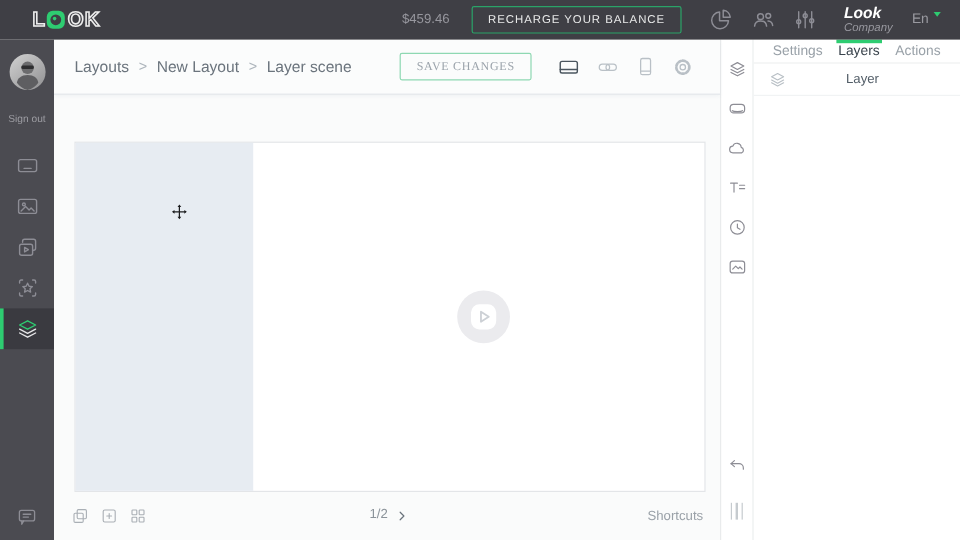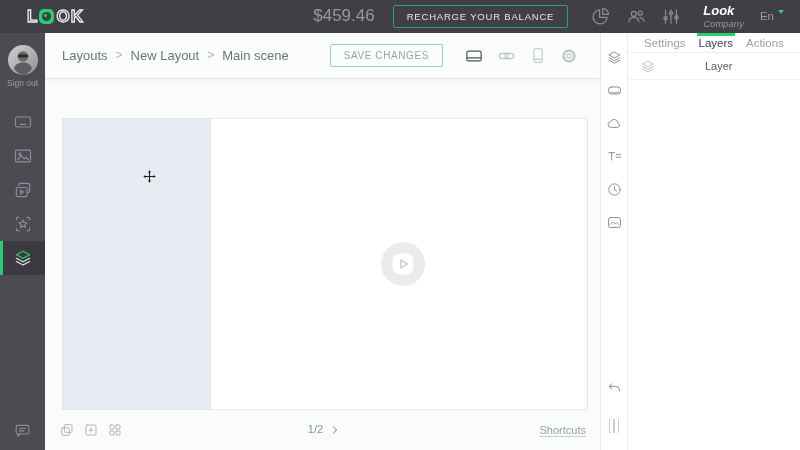--- a/index.html
+++ b/index.html
@@ -10,62 +10,62 @@
   .ic svg * { stroke:currentColor; fill:none; stroke-width:1.4; stroke-linecap:round; stroke-linejoin:round; }
 
   
   .topbar { position:absolute; left:0; top:0; width:800px; height:33px; background:#3f3f45; display:flex; align-items:center; z-index:10; }
   .logo { margin-left:27px; display:flex; align-items:center; gap:1px; cursor:pointer; }
   .logo-letter { font-size:17px; font-weight:bold; color:transparent; -webkit-text-stroke:1.3px #ededed; letter-spacing:0; line-height:1; }
   .logo-eye { width:15px; height:15px; border-radius:5px; background:#2ecc71; position:relative; margin:0 1px; }
   .logo-eye::before { content:''; position:absolute; left:3px; top:3px; width:9px; height:9px; border-radius:50%; background:#3f3f45; }
   .logo-eye::after { content:''; position:absolute; left:5px; top:5px; width:3px; height:3px; border-radius:50%; background:#2ecc71; }
   .topbar-right { margin-left:auto; display:flex; align-items:center; padding-right:10px; }
-  .balance { color:#97979e; font-size:17px; margin-right:18px;text-align:right; }
+  .balance { color:#97979e; font-size:11px; margin-right:18px;text-align:right; }
   .recharge-btn { background:transparent; border:1px solid #2aa368; border-radius:2px; color:#e8e9e9; font-size:9.5px; letter-spacing:.8px; padding:5px 13px; font-family:inherit; cursor:pointer; margin-right:22px; }
   .tb-icon { margin-right:14px; cursor:pointer; }
   .account { text-align:left; line-height:1.15; margin:0 16px 0 8px; cursor:pointer; }
   .account-name { color:#ffffff; font-weight:bold; font-size:13px;font-style:italic; }
   .account-type { color:#97979e; font-style:italic; font-size:9.5px;text-align:right; }
   .lang { display:flex; align-items:flex-start; gap:4px; cursor:pointer; color:#9a9aa1; font-size:11.5px; margin-right:6px; }
   .caret-down { width:0; height:0; border-left:3.5px solid transparent; border-right:3.5px solid transparent; border-top:4px solid #2ecc71; }
 
   
   .sidebar { position:absolute; left:0; top:33px; width:45px; height:417px; background:#4b4b51; }
   .avatar { width:30px; height:30px; border-radius:50%; overflow:hidden; margin:12px auto 0; background:linear-gradient(140deg,#d2d2d2,#8f8f91); cursor:pointer; }
-  .signout { display:block; text-align:center; color:#9d9da3; font-size:8.5px; margin-top:3px; cursor:pointer; }
+  .signout { display:block; text-align:center; color:#9d9da3; font-size:8.5px; margin-top:19px; cursor:pointer; }
   .side-nav { margin-top:17px; }
   .side-item { height:34px; display:flex; align-items:center; justify-content:center; cursor:pointer; color:#8d8d95; }
   .side-item.active { background:#3a3a40; border-left:3px solid #2ecc71; padding-right:3px; }
   .feedback { position:absolute; bottom:10px; left:0; width:45px; display:flex; justify-content:center; cursor:pointer; color:#8d8d95; }
 
   
   .main { position:absolute; left:45px; top:33px; width:555px; height:417px; background:#fafbfb; }
   .subheader { height:46px; background:#fbfcfc; border-bottom:1px solid #e3e7ea; box-shadow:0 2px 3px rgba(120,140,160,.07); display:flex; align-items:center; padding:0 22px 0 17px; position:relative; z-index:2; }
   .breadcrumb { display:flex; font-size:13px; color:#6b747d; }
   .crumb { cursor:pointer; }
   .crumb-sep { color:#adb5bc; margin:0 8px; font-size:12px; }
-  .save-btn { margin-left:auto; background:transparent; border:1px solid #8ed8b2; border-radius:2px; color:#9ba3ab; font-size:10px; letter-spacing:.6px; padding:5px 13px; font-family:Liberation Sans, sans-serif; cursor:pointer; }
+  .save-btn { margin-left:auto; background:transparent; border:1px solid #8ed8b2; border-radius:2px; color:#9ba3ab; font-size:10px; letter-spacing:.6px; padding:5px 13px; font-family:Liberation Serif, serif; cursor:pointer; }
   .sub-icons { display:flex; align-items:center; gap:13px; margin-left:21px; }
   .sub-icons .ic { color:#b9c0c6; cursor:pointer; }
   .sub-icons .ic.active { color:#4b565f; }
 
   .content { position:absolute; top:46px; bottom:0; left:0; right:0; }
   .canvas { position:absolute; left:17px; top:39px; width:526px; height:292px; background:#ffffff; border:1px solid #e3e5e8; cursor:default; }
   .layer-region { position:absolute; left:0; top:0; width:148px; height:100%; background:#e7ecf2; cursor:move; }
   .move-cursor { position:absolute; left:80px; top:51px; }
   .play-button { position:absolute; left:318px; top:123px; width:44px; height:44px; border-radius:50%; background:#ebebee; display:flex; align-items:center; justify-content:center; cursor:pointer; }
 
   .canvas-footer { position:absolute; left:0; right:0; bottom:0; height:40px; display:flex; align-items:center; padding:0 14px; }
   .cf-icons { display:flex; align-items:center; gap:8px; }
   .cf-icons .ic { color:#a9afb5; cursor:pointer; }
   .page-nav { position:absolute; left:280px; transform:translateX(-50%); display:flex; align-items:flex-start; gap:5px; }
   .page-indicator { color:#8b939a; font-size:11px; }
   .page-next { cursor:pointer; color:#6b747d; }
-  .shortcuts { margin-left:auto; color:#9aa1a8; font-size:11px; text-decoration:underline; text-decoration-color:#c9cfd4; text-underline-offset:2px; cursor:pointer; }
+  .shortcuts { margin-left:auto; color:#9aa1a8; font-size:11px; text-decoration-color:#c9cfd4; text-underline-offset:2px; cursor:pointer; }
 
   
   .tools-col { position:absolute; left:600px; top:33px; width:27px; height:417px; background:#ffffff; border-left:1px solid #e9ebec; }
   .tools-list { padding-top:8px; }
   .tool-item { height:33px; display:flex; align-items:center; justify-content:center; color:#a3abb2; cursor:pointer; }
   .tool-undo { position:absolute; top:348px; left:0; width:100%; display:flex; justify-content:center; color:#a8aeb4; cursor:pointer; }
   .tool-handle { position:absolute; top:386px; left:0; width:100%; display:flex; justify-content:center; gap:3px; cursor:pointer; }
   .tool-handle i { width:1.5px; height:14px; background:#c6cbcf; }
 
   
@@ -189,21 +189,21 @@
   </div>
 </nav>
 
 <main class="main">
   <div class="subheader">
     <div class="breadcrumb">
       <span class="crumb">Layouts</span>
       <span class="crumb-sep">&gt;</span>
       <span class="crumb">New Layout</span>
       <span class="crumb-sep">&gt;</span>
-      <span class="crumb">Main scene</span>
+      <span class="crumb">Layer scene</span>
     </div>
     <button class="save-btn">SAVE CHANGES</button>
     <div class="sub-icons">
       <span class="ic active">
         <svg width="20" height="18" viewBox="0 0 24 24">
             <rect x="2.5" y="5.5" width="19" height="13" rx="2" style="stroke-width:1.6"></rect>
             <path d="M2.5 14.5h19" style="stroke-width:1.6"></path>
           </svg>
       </span>
       <span class="ic">

